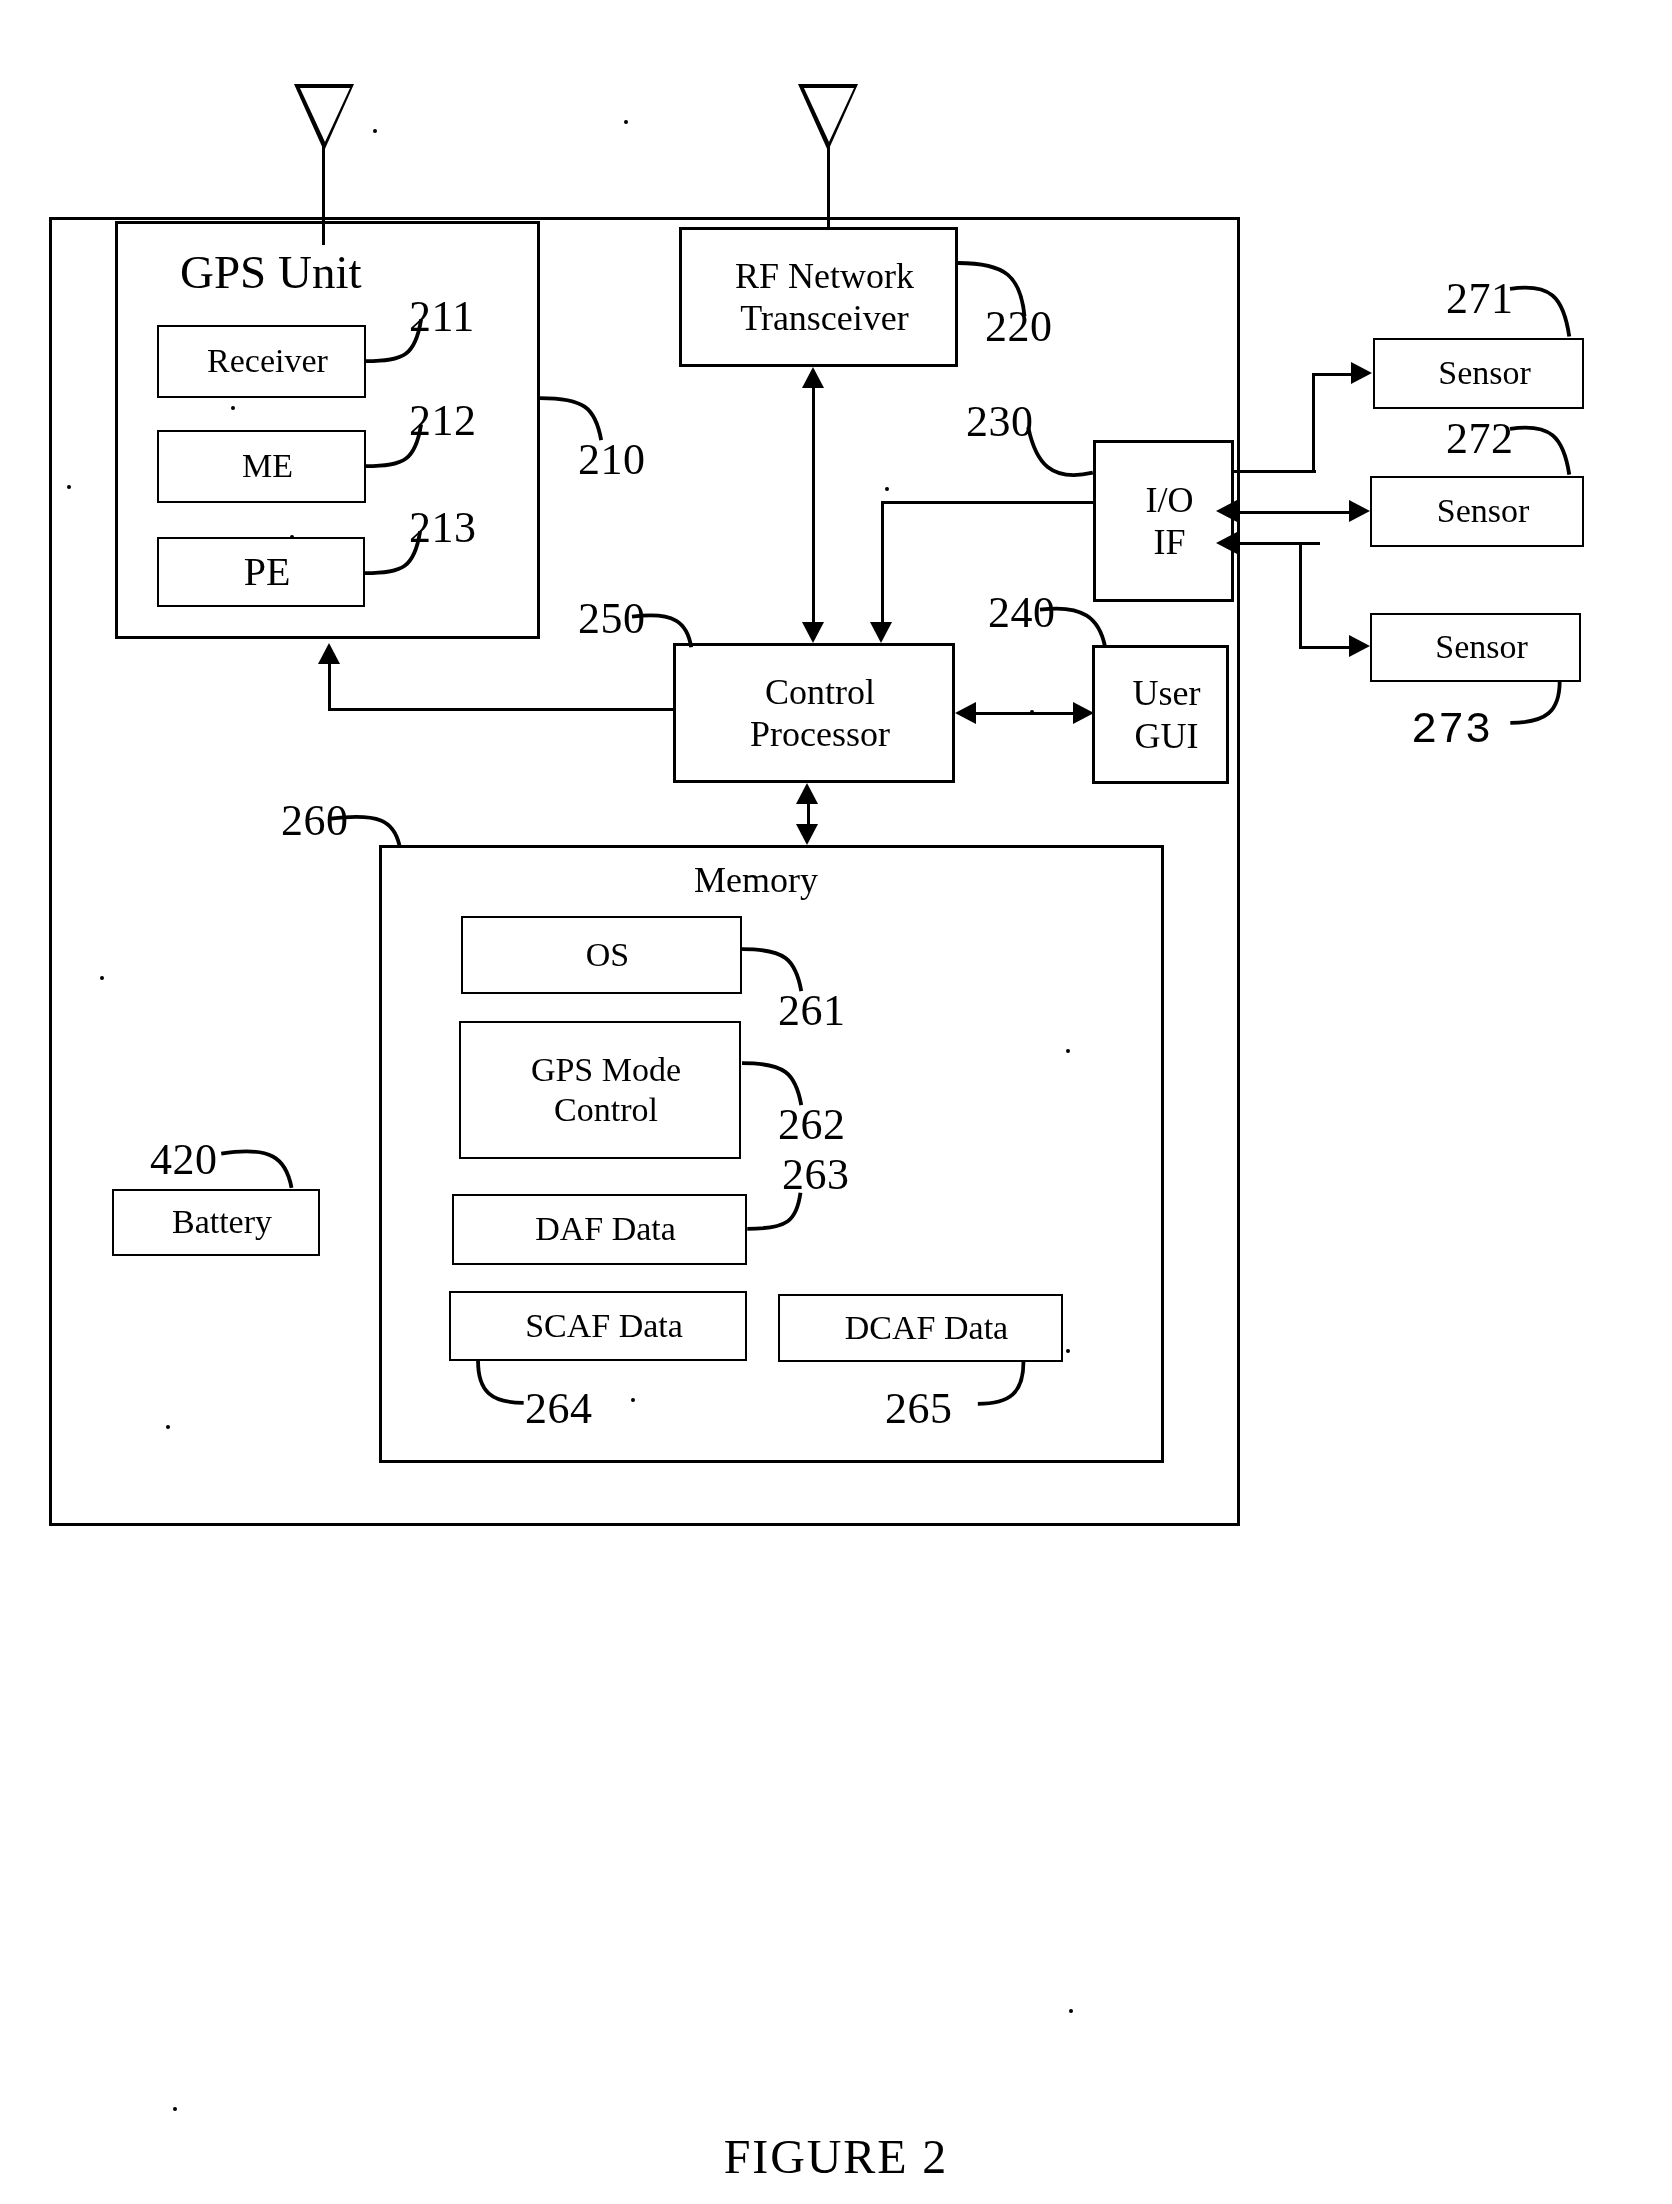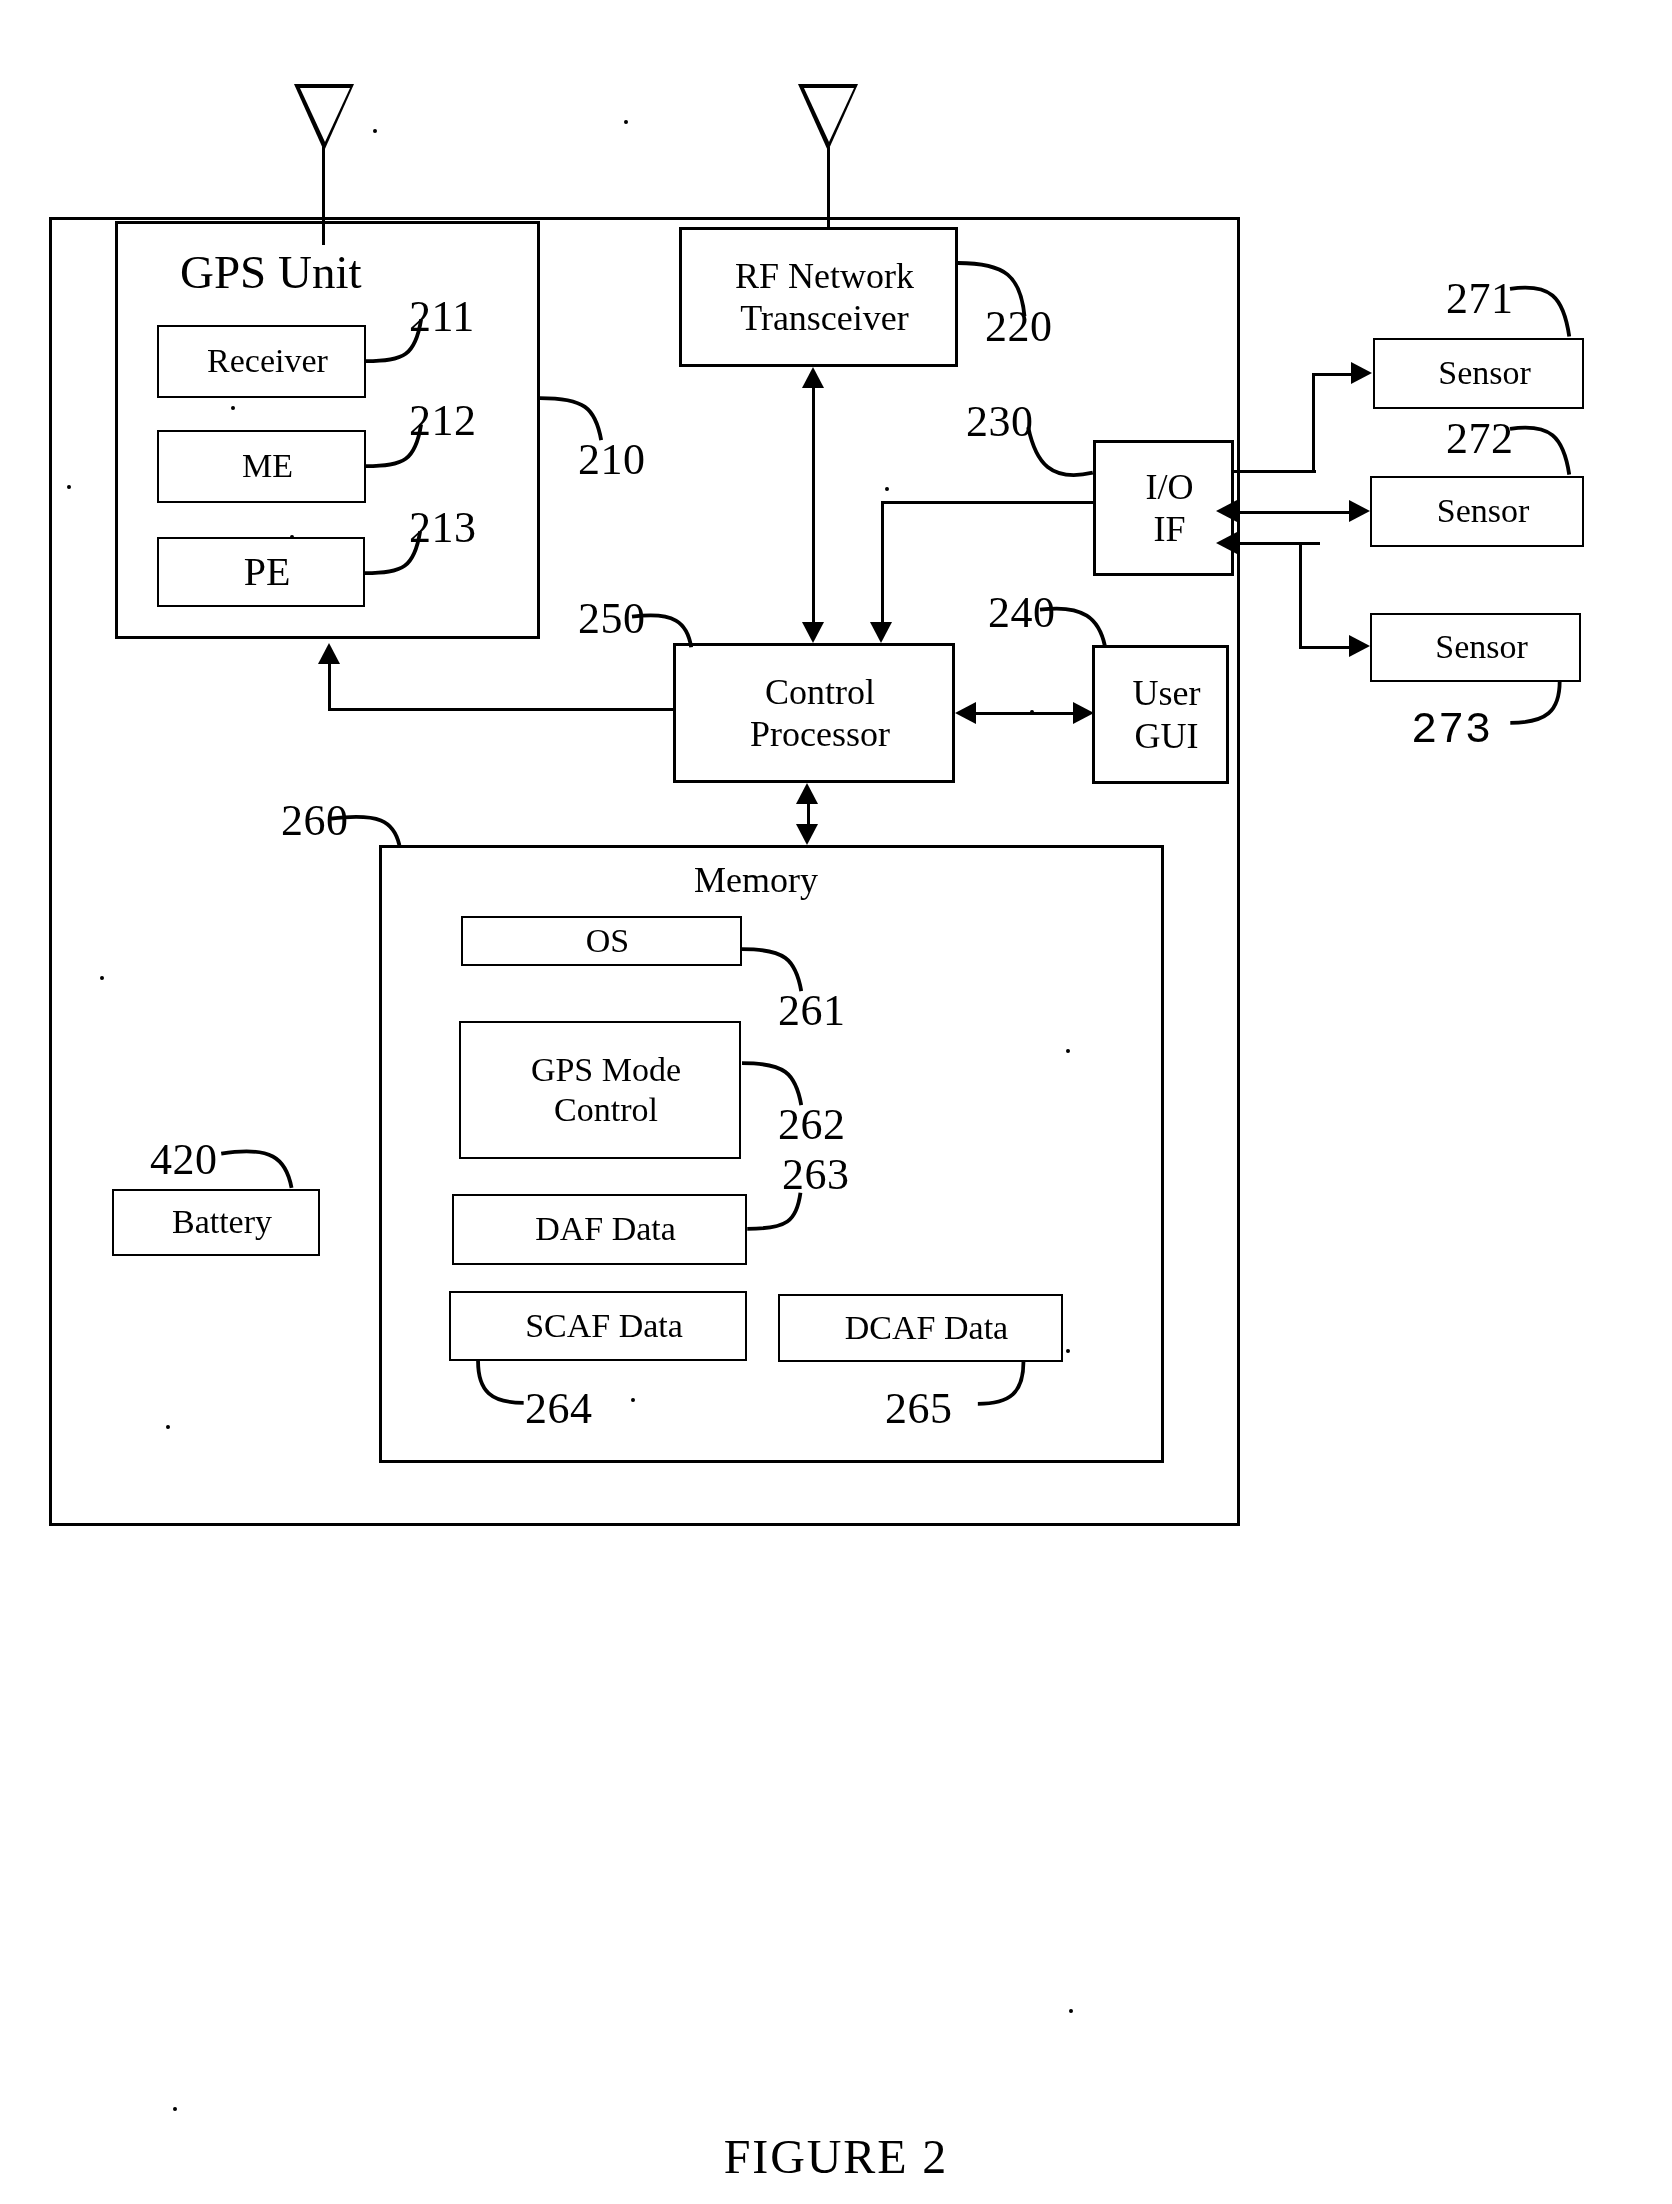--- a/index.html
+++ b/index.html
@@ -155,21 +155,21 @@
     <span class="boxtext" style="font-size:36px;">RF Network
 Transceiver</span>
   </div>
   <div class="leader" style="left:958px; top:263px;">
     <svg width="95" height="76" viewBox="0 0 100 80">
         <path d="M0,0 C50,0 66,14 70,56" fill="none" stroke="#000" stroke-width="4"></path>
       </svg>
   </div>
   <div class="num" style="left:985px; top:305px;">220</div>
 
-  <div class="box" style="left:1093px; top:440px; width:141px; height:136px;">
+  <div class="box" style="left:1093px; top:440px; width:141px; height:162px;">
     <span class="boxtext" style="font-size:36px;">I/O
 IF</span>
   </div>
   <div class="leader" style="left:994px; top:404px;">
     <svg width="114" height="86" viewBox="0 0 120 90">
         <path d="M104,72 C60,82 44,62 36,24" fill="none" stroke="#000" stroke-width="4"></path>
       </svg>
   </div>
   <div class="num" style="left:966px; top:400px;">230</div>
 
@@ -197,21 +197,21 @@
 
   <div class="box" style="left:379px; top:845px; width:785px; height:618px;"></div>
   <div class="lbl" style="left:694px; top:862px; font-size:36px;">Memory</div>
   <div class="leader" style="left:331px; top:811px;">
     <svg width="114" height="57" viewBox="0 0 120 60">
         <path d="M0,8 C50,2 66,10 72,36" fill="none" stroke="#000" stroke-width="4"></path>
       </svg>
   </div>
   <div class="num" style="left:281px; top:799px;">260</div>
 
-  <div class="box thin" style="left:461px; top:916px; width:281px; height:50px;">
+  <div class="box thin" style="left:461px; top:916px; width:281px; height:78px;">
     <span class="boxtext" style="font-size:34px;">OS</span>
   </div>
   <div class="leader" style="left:742px; top:949px;">
     <svg width="86" height="67" viewBox="0 0 90 70">
         <path d="M0,0 C44,0 56,10 62,44" fill="none" stroke="#000" stroke-width="4"></path>
       </svg>
   </div>
   <div class="num" style="left:778px; top:989px;">261</div>
 
   <div class="box thin" style="left:459px; top:1021px; width:282px; height:138px;">

